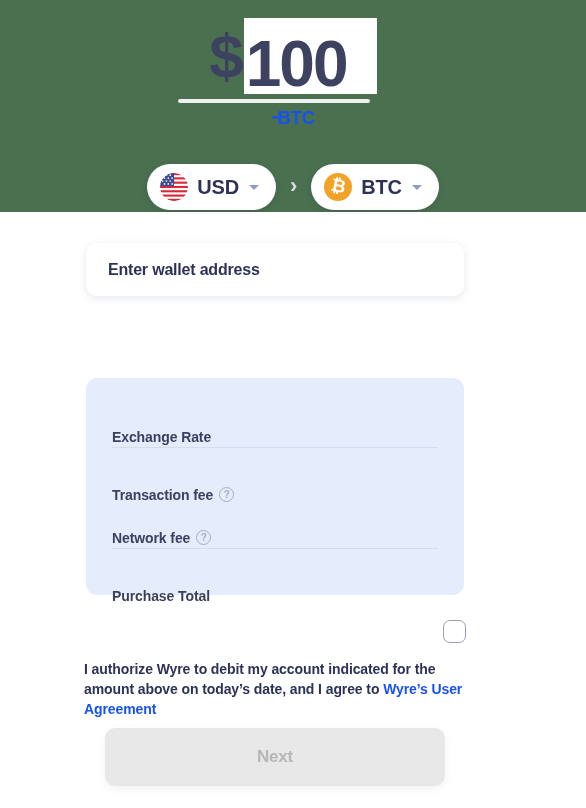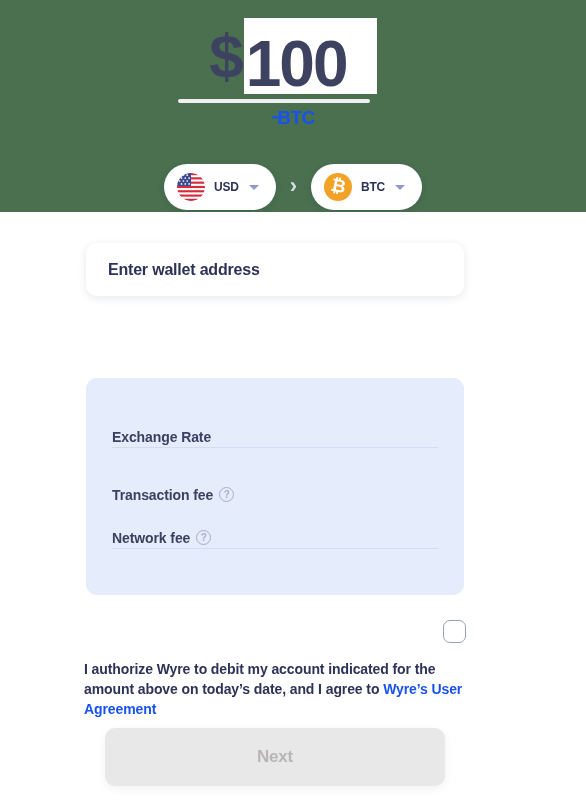--- a/index.html
+++ b/index.html
@@ -109,21 +109,21 @@
     gap: 9px;
     background: #ffffff;
     border-radius: 24px;
     height: 46px;
     padding: 0 17px 0 13px;
     box-shadow: 0 2px 7px rgba(20,35,60,0.14);
     cursor: pointer;
   }
 
   .pill-label {
-    font-size: 12px;
+    font-size: 20px;
     font-weight: 700;
     color: #2d3257;
     letter-spacing: -0.2px;
   }
 
   .caret {
     width: 0; height: 0;
     border-left: 5px solid transparent;
     border-right: 5px solid transparent;
     border-top: 5px solid #8f9bc4;
@@ -400,20 +400,24 @@
     <div class="sum-row">
       <span class="sum-label">
         <span>Network fee</span>
         <span class="help-icon">?</span>
       </span>
       <span class="sum-value"></span>
     </div>
 
     <div class="sum-divider"></div>
 
+    <div class="sum-row">
+      <span class="sum-label">Purchase Total</span>
+      <span class="sum-value"></span>
+    </div>
 
   </div>
 
   <div class="authorize">
     <div class="checkbox"></div>
     <div class="auth-text"><span>I authorize Wyre to debit my account indicated for the amount above on today’s date, and I agree to </span><a class="auth-link">Wyre’s User Agreement</a></div>
   </div>
 
   <button class="next-btn" disabled="">Next</button>
 

